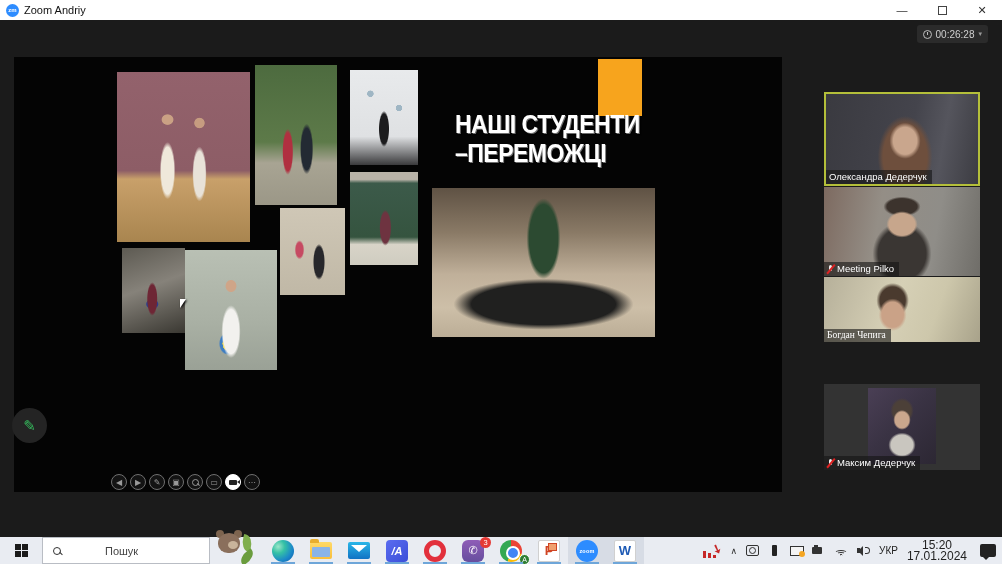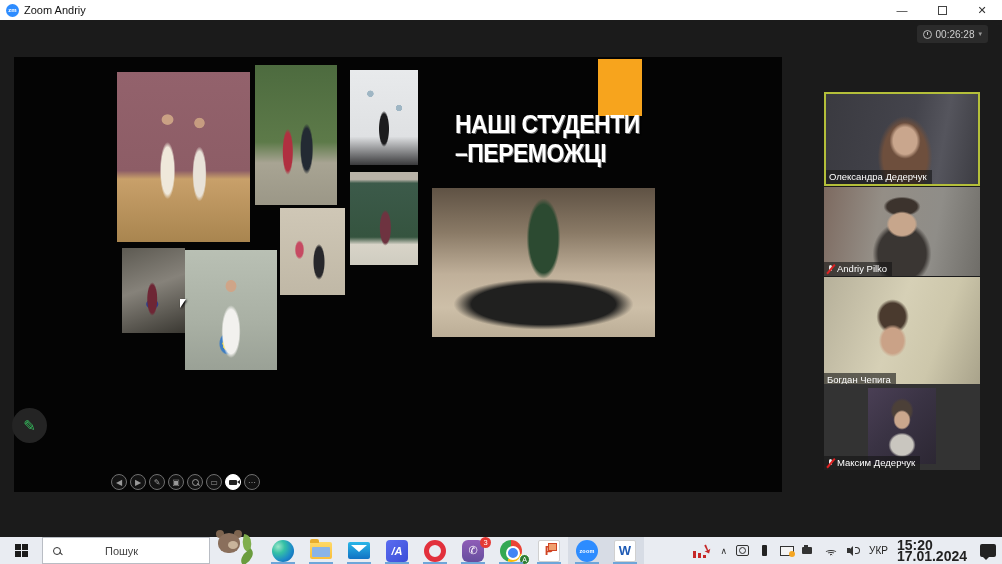--- a/index.html
+++ b/index.html
@@ -159,21 +159,21 @@
   .wifi-ico { position:relative; width:14px; height:11px; }
   .wifi-ico i { position:absolute; left:50%; bottom:0; transform:translateX(-50%); border:1px solid #333; border-bottom:none; border-left-color:rgba(0,0,0,0); border-right-color:rgba(0,0,0,0); border-radius:50% 50% 0 0; }
   .wifi-ico .w1 { width:3px; height:2px; border-color:#333; }
   .wifi-ico .w2 { width:8px; height:4px; }
   .wifi-ico .w3 { width:13px; height:6px; }
   .spk-ico { position:relative; width:13px; height:11px; }
   .spk-ico::before { content:""; position:absolute; left:0; top:3px; width:3px; height:5px; background:#333; }
   .spk-ico::after { content:""; position:absolute; left:1px; top:1px; border-right:5px solid #333; border-top:5px solid rgba(0,0,0,0); border-bottom:5px solid rgba(0,0,0,0); }
   .spk-wave { position:absolute; right:0; top:2px; width:5px; height:7px; border:1px solid #333; border-left:none; border-top-right-radius:7px; border-bottom-right-radius:7px; }
   .lang { font-size:10px; color:#222; }
-  .clock-block { text-align:left; font-size:14px; color:#222; line-height:11px;font-weight:bold; }
+  .clock-block { text-align:center; font-size:12px; color:#222; line-height:11px; }
   .action-center { width:16px; height:13px; background:#222; border-radius:2px; position:relative; margin-left:4px; }
   .action-center::after { content:""; position:absolute; left:3px; bottom:-3px; border-left:3px solid rgba(0,0,0,0); border-right:3px solid rgba(0,0,0,0); border-top:3px solid #222; }
 </style>
 </head>
 <body>
 
 <div class="titlebar">
   <div class="zm-logo">zm</div>
   <span class="titlebar-text">Zoom Andriy</span>
   <div class="win-controls">
@@ -234,25 +234,25 @@
       <div class="tile-video t1v"></div>
       <div class="name-label">
         <span>Олександра Дедерчук</span>
       </div>
     </div>
 
     <div class="tile" style="top:95px; height:89px;">
       <div class="tile-video t2v"></div>
       <div class="name-label">
         <span class="mic-muted"></span>
-        <span>Andriy Pilko</span>
-      </div>
-    </div>
-
-    <div class="tile" style="top:185px; height:110px;">
+        <span>Meeting Pilko</span>
+      </div>
+    </div>
+
+    <div class="tile" style="top:185px; height:65px;font-family:Liberation Serif, serif;">
       <div class="tile-video t3v"></div>
       <div class="name-label">
         <span>Богдан Чепига</span>
       </div>
     </div>
 
     <div class="tile" style="top:275px; height:86px;margin-top:17px;">
       <div class="tile-video" style="background:#333;">
         <div class="t4-photo"></div>
       </div>

